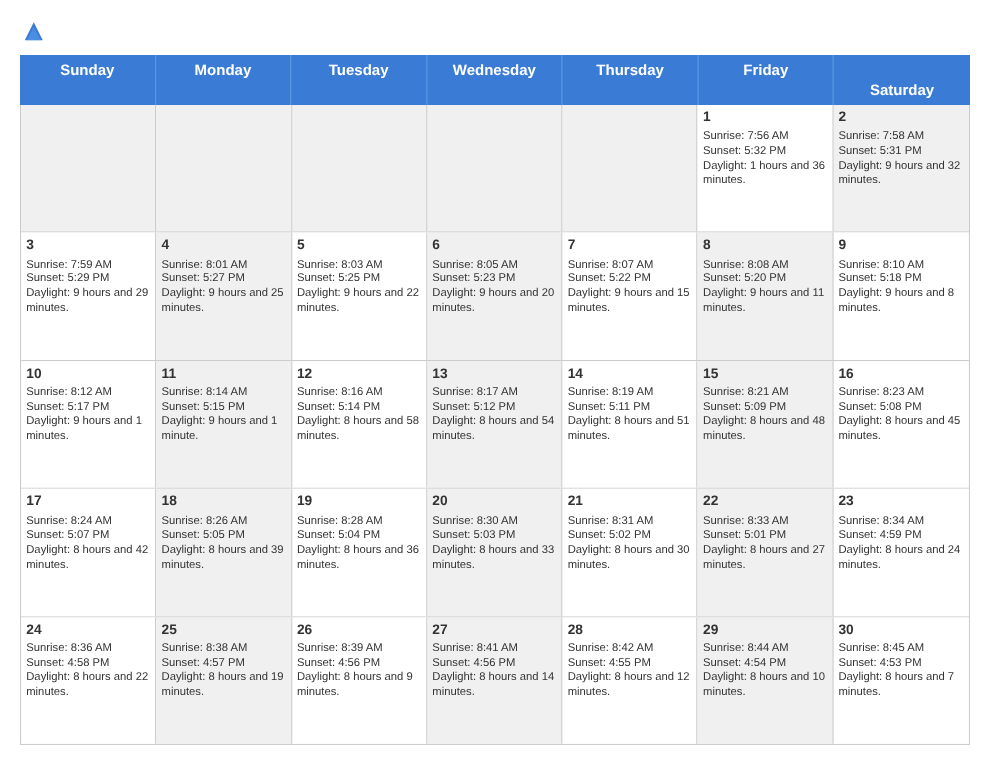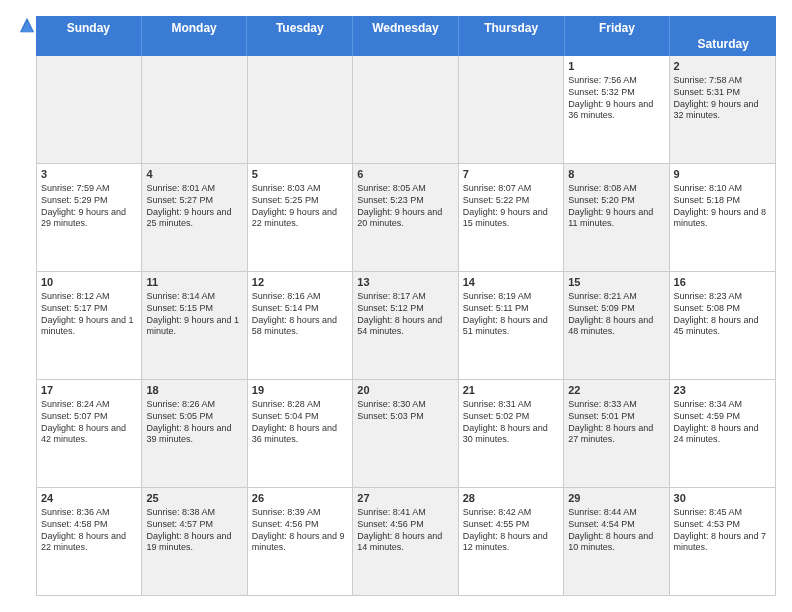--- a/index.html
+++ b/index.html
@@ -8,21 +8,21 @@
       background: #fff;
       width: 792px;
       height: 612px;
       overflow: hidden;
     }
     .page {
       width: 792px;
       height: 612px;
       padding: 16px;
       display: flex;
-      flex-direction: row;
+      flex-direction: column;
     }
     .header {
       display: flex;
       justify-content: space-between;
       align-items: flex-start;
       margin-bottom: 10px;
     }
     .logo {
       display: flex;
       flex-direction: column;
@@ -156,21 +156,21 @@
     <div class="cal-row">
           <div class="cal-cell shaded empty"></div>
           <div class="cal-cell shaded empty"></div>
           <div class="cal-cell shaded empty"></div>
           <div class="cal-cell shaded empty"></div>
           <div class="cal-cell shaded empty"></div>
           <div class="cal-cell">
             <span class="day-num">1</span>
             <div>Sunrise: 7:56 AM</div>
             <div>Sunset: 5:32 PM</div>
-            <div>Daylight: 9 hours and 36 minutes.</div>
+            <div>Daylight: 1 hours and 36 minutes.</div>
           </div>
           <div class="cal-cell shaded">
             <span class="day-num">2</span>
             <div>Sunrise: 7:58 AM</div>
             <div>Sunset: 5:31 PM</div>
             <div>Daylight: 9 hours and 32 minutes.</div>
           </div>
         </div>
         <div class="cal-row">
           <div class="cal-cell">
@@ -276,20 +276,21 @@
           <div class="cal-cell">
             <span class="day-num">19</span>
             <div>Sunrise: 8:28 AM</div>
             <div>Sunset: 5:04 PM</div>
             <div>Daylight: 8 hours and 36 minutes.</div>
           </div>
           <div class="cal-cell shaded">
             <span class="day-num">20</span>
             <div>Sunrise: 8:30 AM</div>
             <div>Sunset: 5:03 PM</div>
+            <div>Daylight: 8 hours and 33 minutes.</div>
           </div>
           <div class="cal-cell">
             <span class="day-num">21</span>
             <div>Sunrise: 8:31 AM</div>
             <div>Sunset: 5:02 PM</div>
             <div>Daylight: 8 hours and 30 minutes.</div>
           </div>
           <div class="cal-cell shaded">
             <span class="day-num">22</span>
             <div>Sunrise: 8:33 AM</div>

